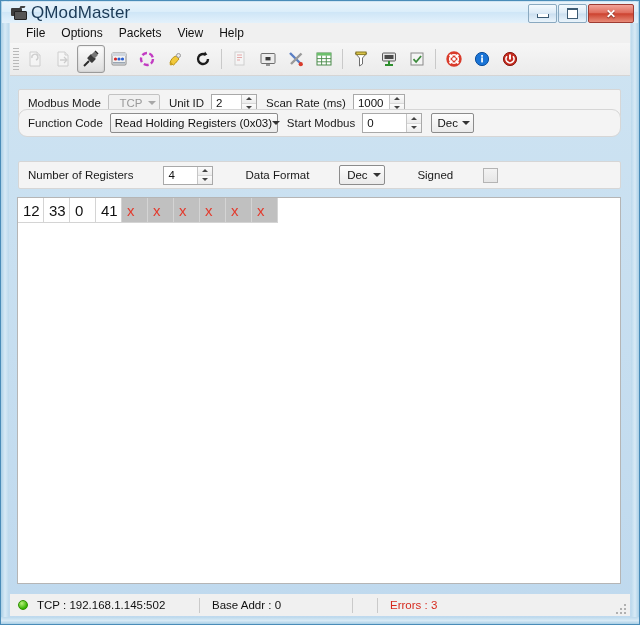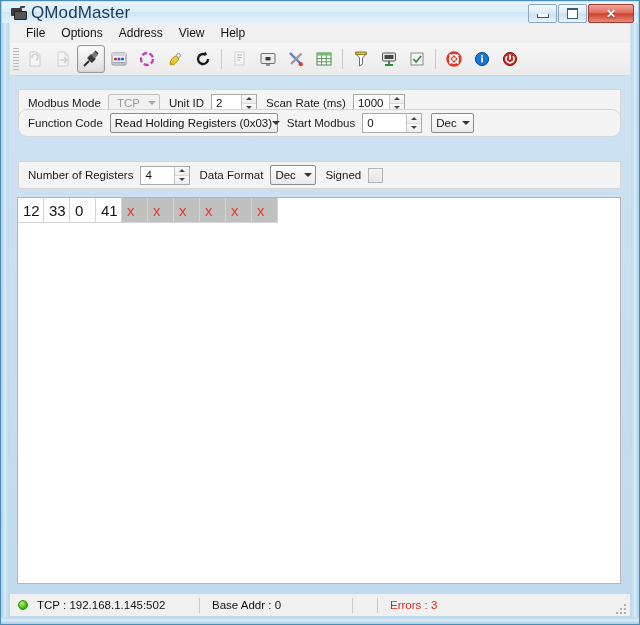--- a/index.html
+++ b/index.html
@@ -112,24 +112,25 @@
 
   
   .panel {
     position: absolute; left: 17px; right: 18px;
     background: #f4f4f4;
     border: 1px solid #d6d6d6;
     border-radius: 2px;
     display: flex; align-items: center;
     padding-left: 9px;
     box-sizing: border-box;
+    text-align: center;
   }
   #panel-mode { top: 88px; height: 28px; }
   #panel-func { top: 108px; height: 28px; border-radius: 9px; }
-  #panel-regs { top: 160px; height: 28px; }
+  #panel-regs { top: 160px; height: 28px; gap: 23px; }
 
   .lbl { font-size: 11.5px; color: #1a1a1a; margin-right: 7px; white-space: nowrap; }
 
   
   .combo {
     height: 18px; box-sizing: border-box;
     border: 1px solid #a9a9a9; border-radius: 2px;
     background: linear-gradient(to bottom,#fdfdfd,#eaeaea);
     display: inline-flex; align-items: center;
     font-size: 11.5px; color: #111;
@@ -257,21 +258,21 @@
         </div>
       <div class="win-btn close">
         <span class="glyph-close">✕</span>
       </div>
     </div>
   </div>
 
   <div class="menubar">
     <div class="menu-item">File</div>
     <div class="menu-item">Options</div>
-    <div class="menu-item">Address</div>
+    <div class="menu-item">Packets</div>
     <div class="menu-item">View</div>
     <div class="menu-item">Help</div>
   </div>
 
   <div class="toolbar">
     <div class="tb-grip"></div>
 
     <div class="tb-btn disabled">
       <svg width="18" height="18" viewBox="0 0 18 18">
         <path d="M4 2h7l3 3v11H4z" fill="#fdfdfd" stroke="#9a9a9a"></path>

